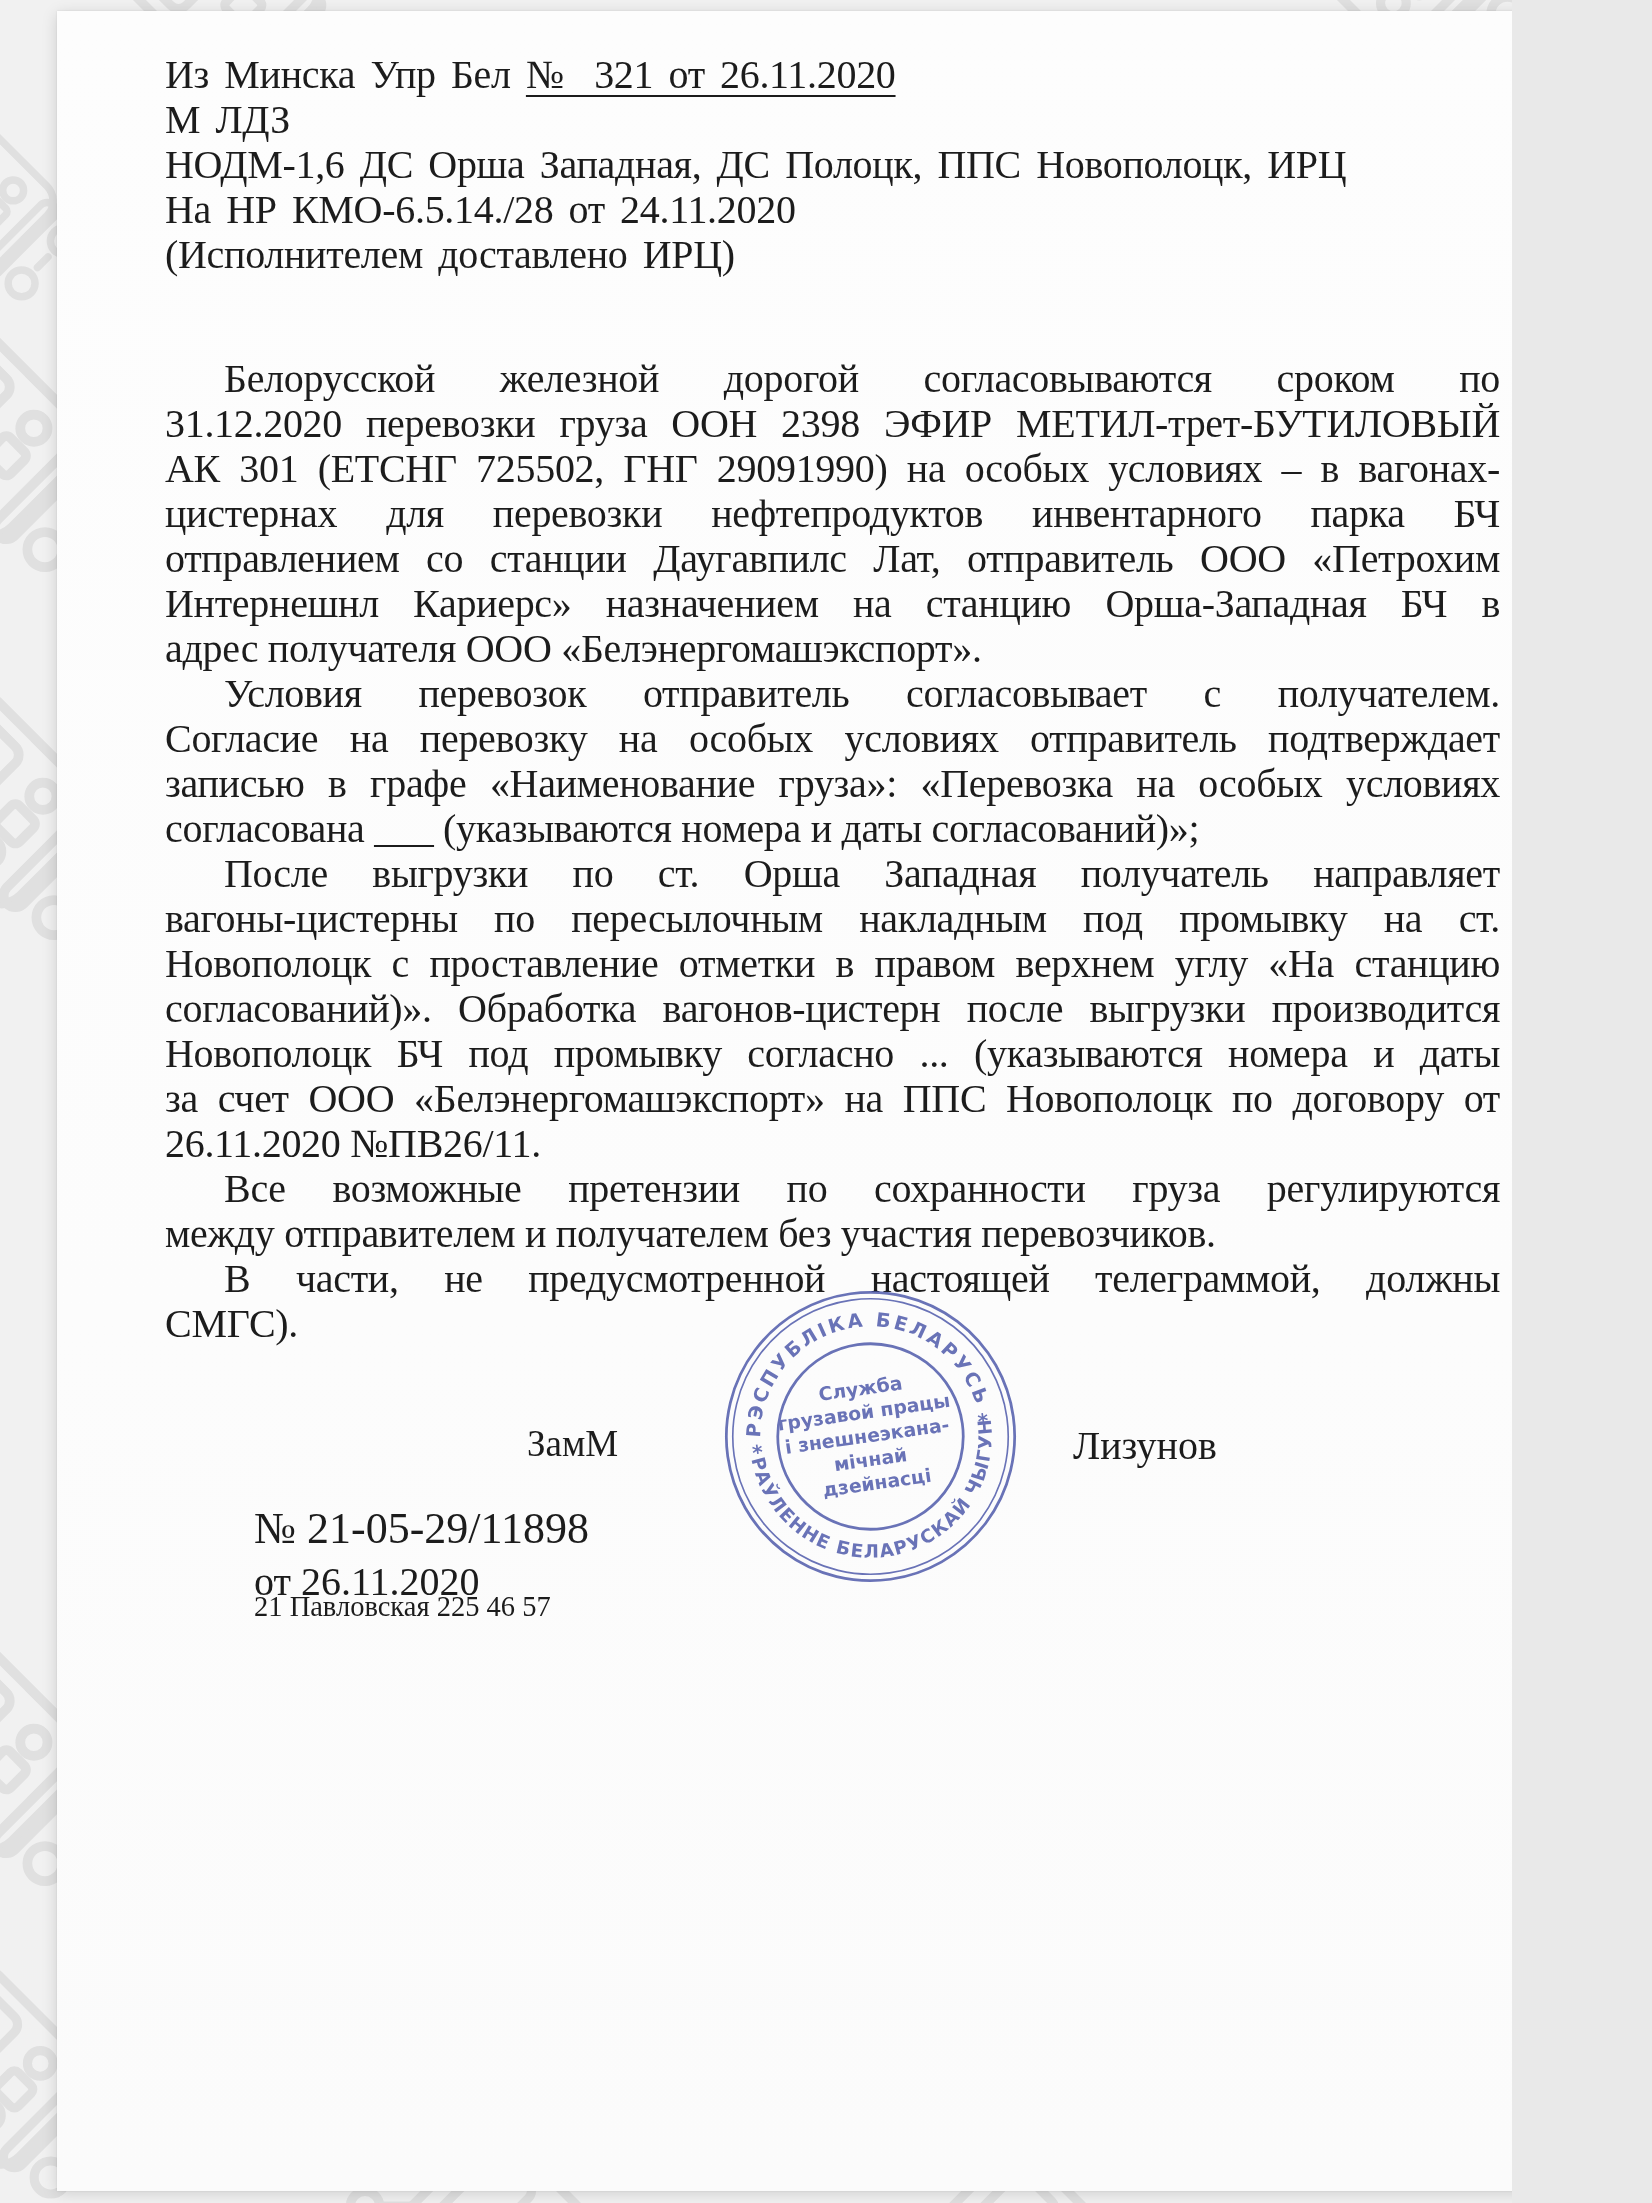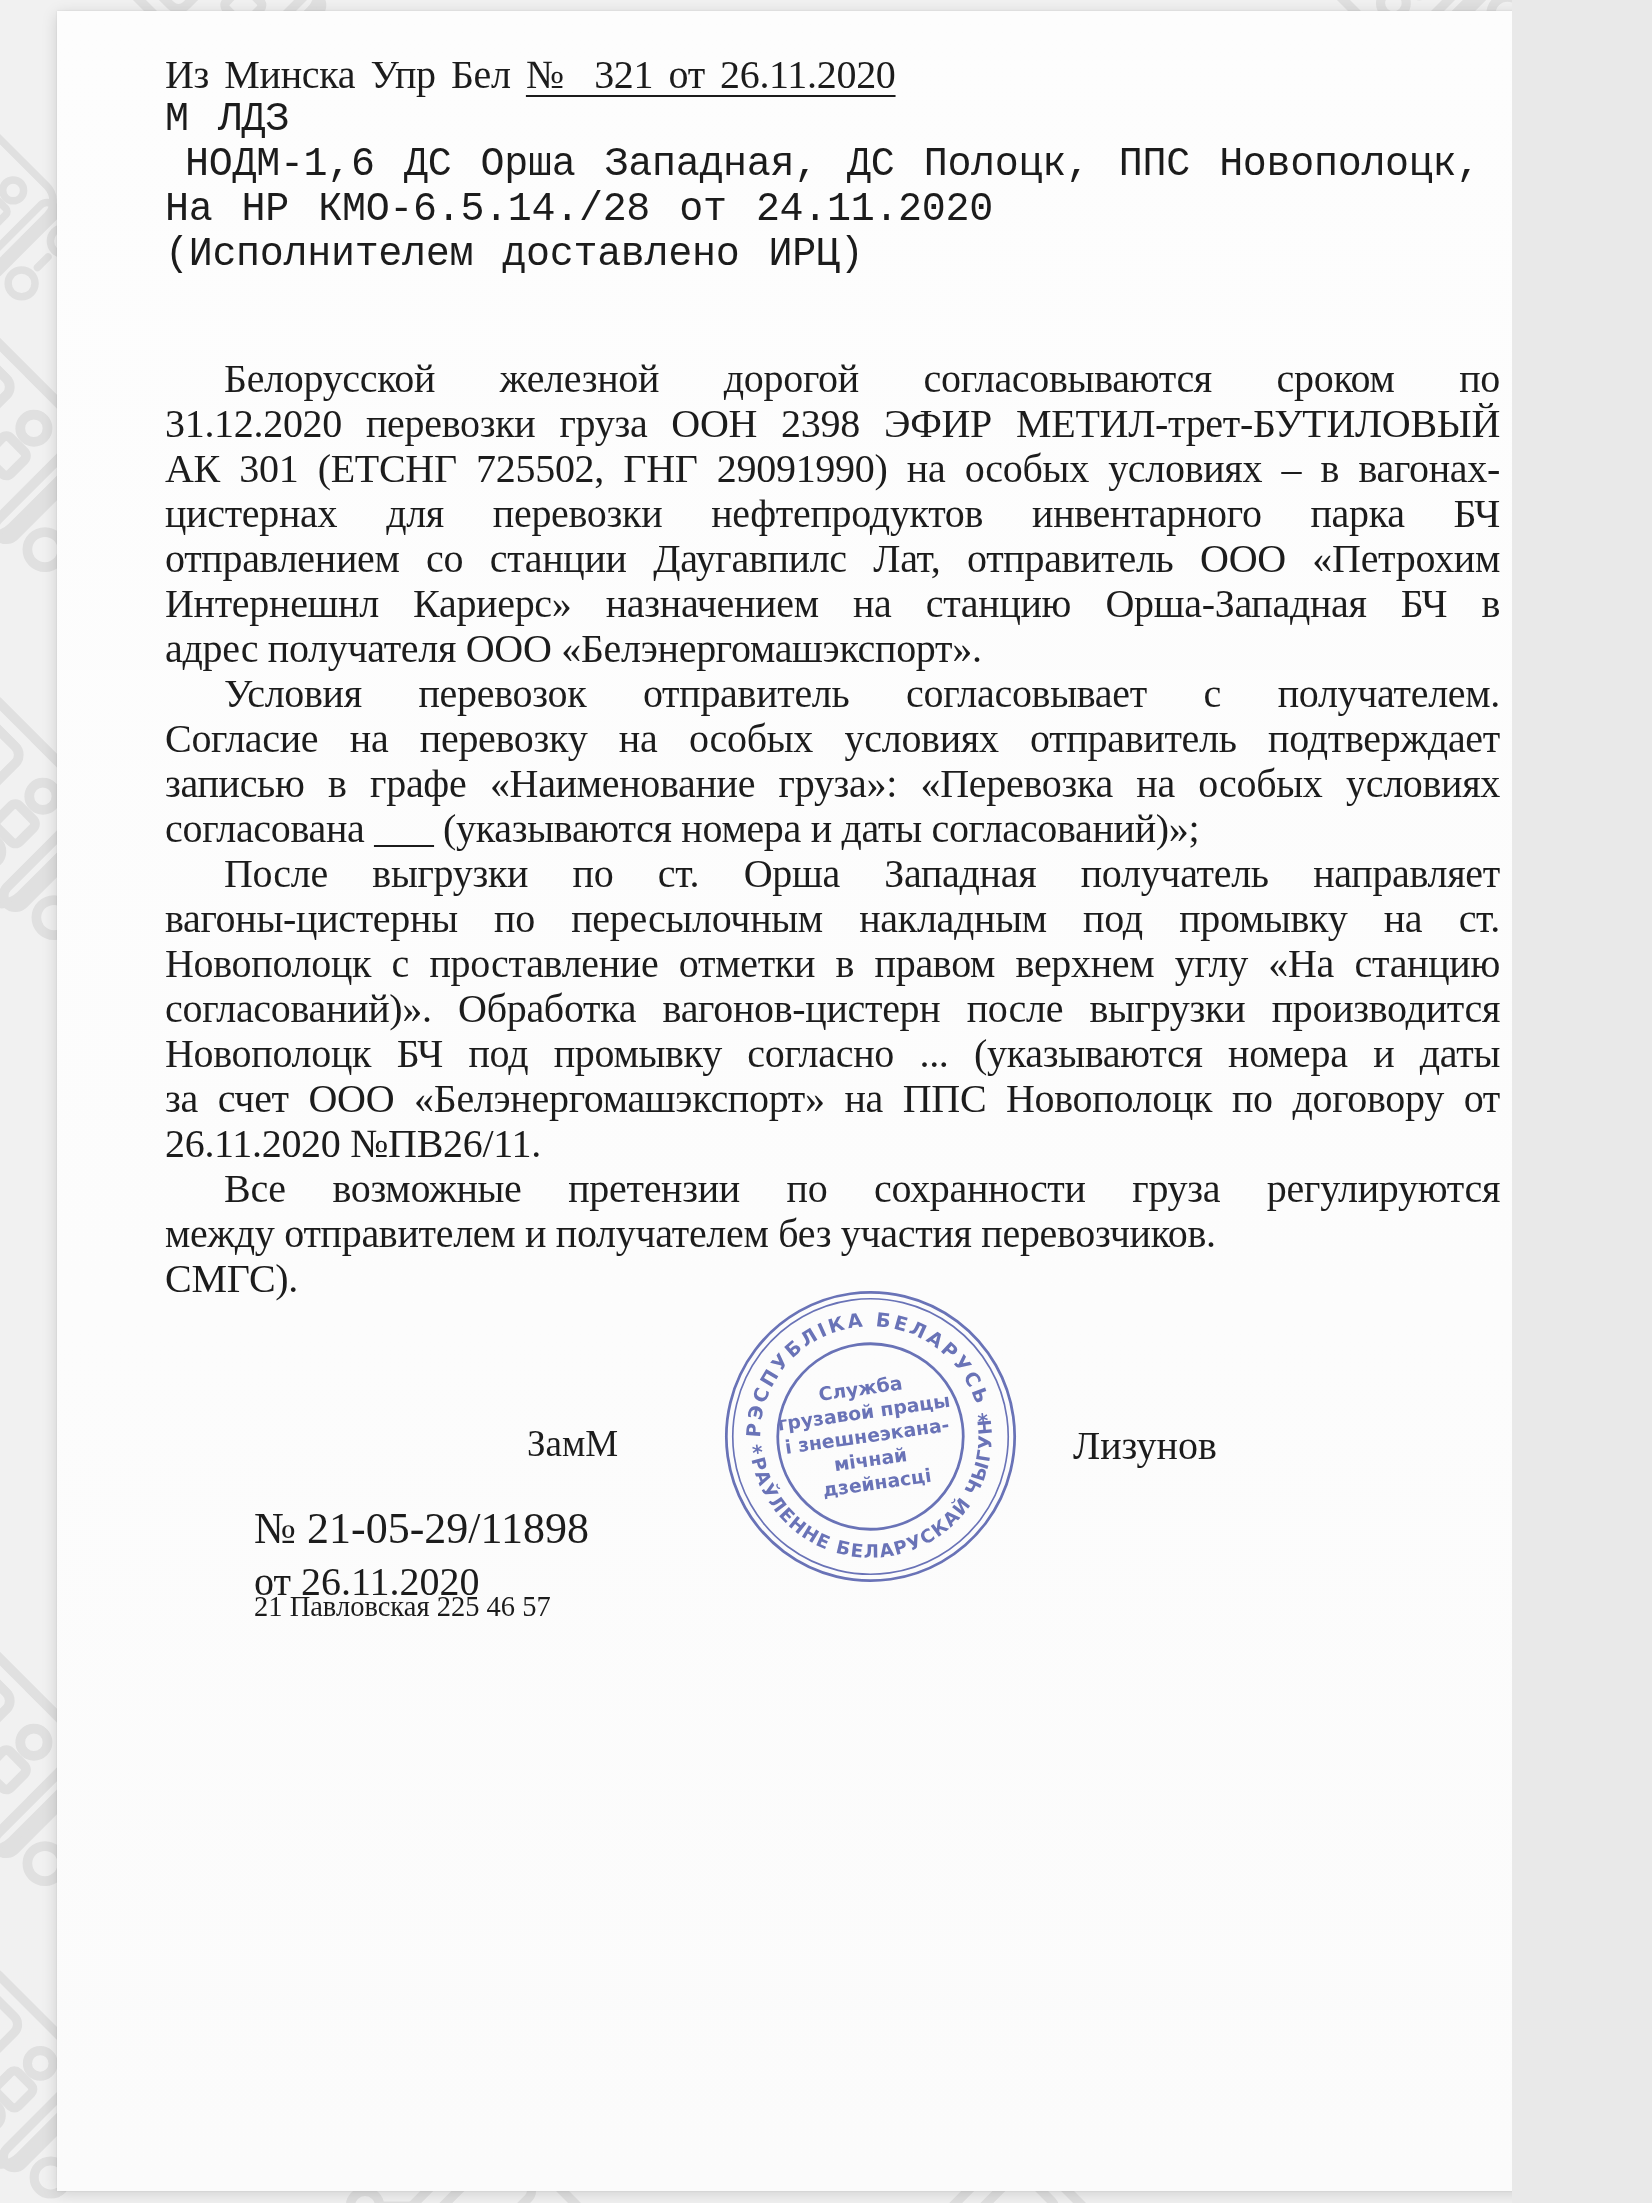--- a/index.html
+++ b/index.html
@@ -46,21 +46,21 @@
   }
   .content{
     position:relative;
     padding:41px 96px 0 108px;
     color:var(--ink);
     font-size:40px;
     line-height:45px;
     letter-spacing:-0.3px;
   }
   .hdr{word-spacing:5.5px;}
-  .hdr .tline{text-align:center;text-align-last:left;font-family:Liberation Mono, monospace;}
+  .hdr .tline{text-align:right;text-align-last:left;}
   .hdr-line1{white-space:pre;height:45px;overflow:hidden;}
   .u{
     text-decoration:underline;
     text-decoration-thickness:3.2px;
     text-underline-offset:7.3px;
   }
   .body-text{margin-top:79px;}
   .tline{
     height:45px;overflow:hidden;
     text-align:justify;text-align-last:justify;
@@ -219,20 +219,21 @@
             <div class="tline">согласований)». Обработка вагонов-цистерн после выгрузки производится</div>
             <div class="tline">Новополоцк БЧ под промывку согласно ... (указываются номера и даты</div>
             <div class="tline">за счет ООО «Белэнергомашэкспорт» на ППС Новополоцк по договору от</div>
             <div class="tline last">26.11.2020 №ПВ26/11.</div>
           </div>
         <div class="para">
             <div class="tline ind">Все возможные претензии по сохранности груза регулируются</div>
             <div class="tline last">между отправителем и получателем без участия перевозчиков.</div>
           </div>
         <div class="para">
+            <div class="tline ind">В части, не предусмотренной настоящей телеграммой, должны</div>
             <div class="tline last">СМГС).</div>
           </div>
       </div>
     </div>
 
     <div class="abs sig-pos">ЗамМ</div>
     <div class="abs sig-name">Лизунов</div>
 
     <div class="abs ref-num">№ 21-05-29/11898</div>
     <div class="abs ref-date">от 26.11.2020</div>

